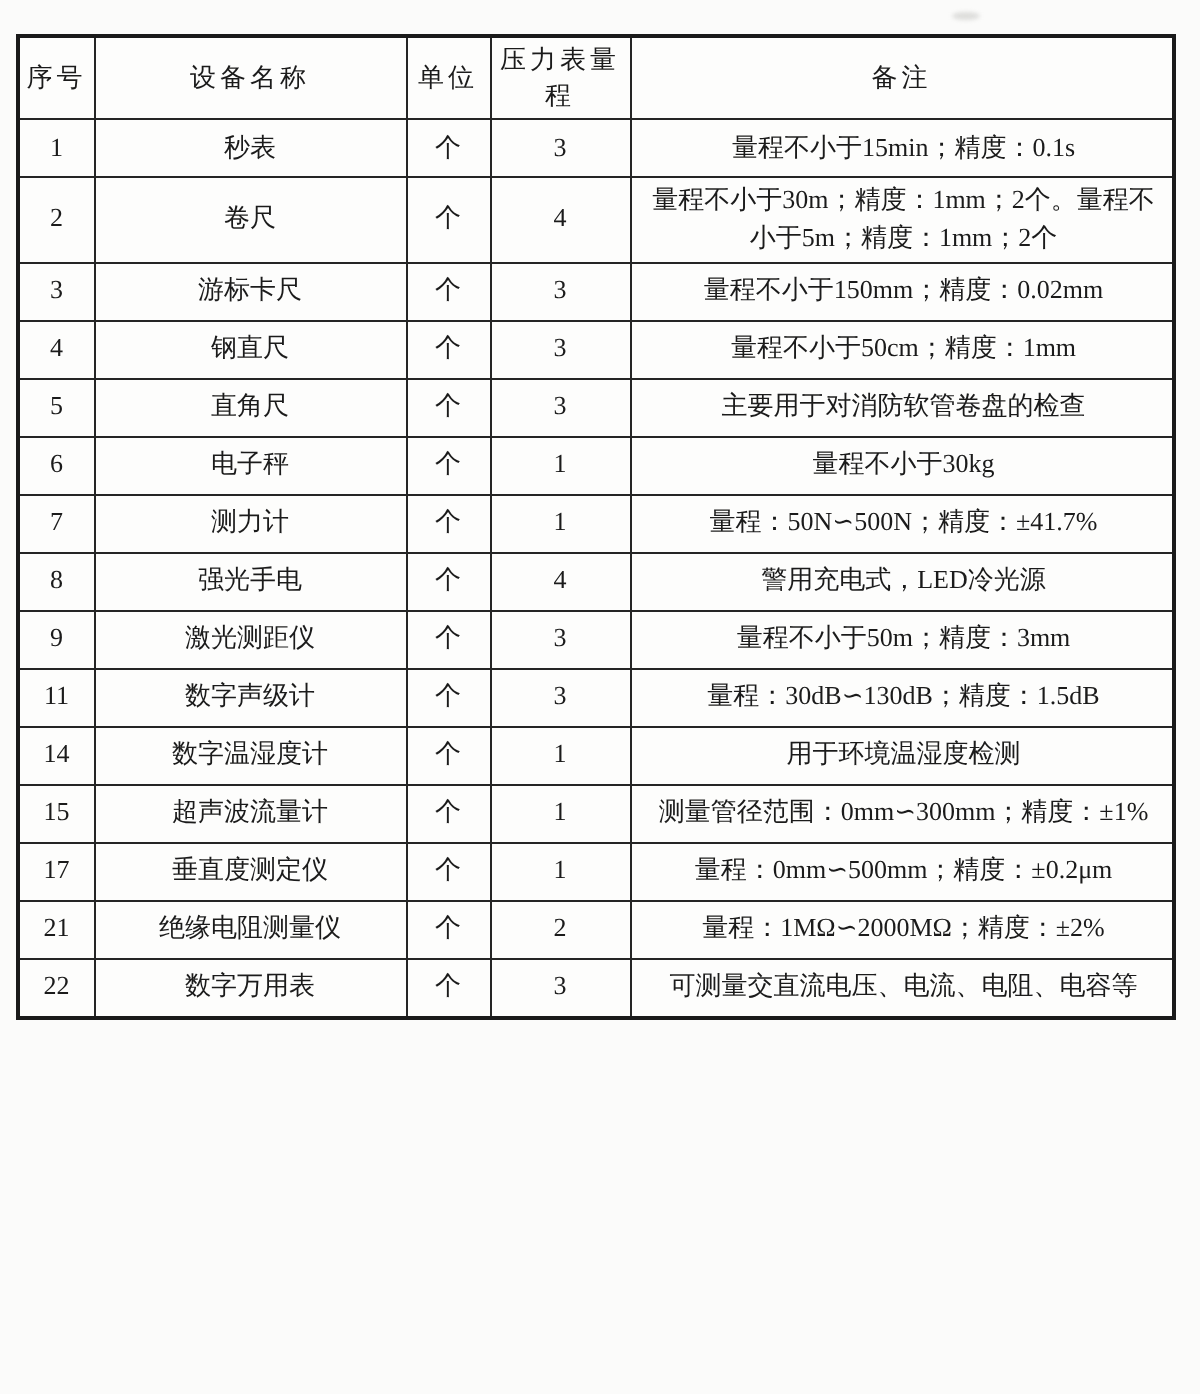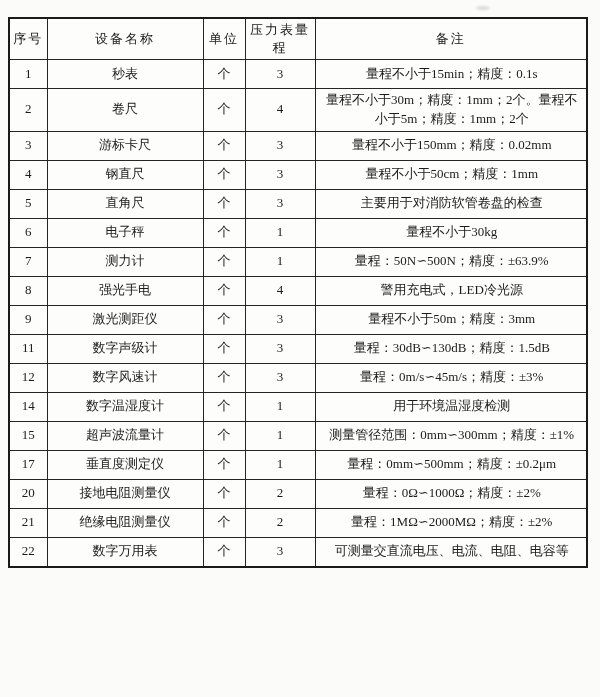--- a/index.html
+++ b/index.html
@@ -129,21 +129,21 @@
       <td class="c-name">电子秤</td>
       <td class="c-unit">个</td>
       <td class="c-qty">1</td>
       <td class="c-remark">量程不小于30kg</td>
     </tr>
         <tr>
       <td class="c-no">7</td>
       <td class="c-name">测力计</td>
       <td class="c-unit">个</td>
       <td class="c-qty">1</td>
-      <td class="c-remark">量程：50N∽500N；精度：±63.9%</td>
+      <td class="c-remark">量程：50N∽500N；精度：±41.7%</td>
     </tr>
         <tr>
       <td class="c-no">8</td>
       <td class="c-name">强光手电</td>
       <td class="c-unit">个</td>
       <td class="c-qty">4</td>
       <td class="c-remark">警用充电式，LED冷光源</td>
     </tr>
         <tr>
       <td class="c-no">9</td>
@@ -153,27 +153,20 @@
       <td class="c-remark">量程不小于50m；精度：3mm</td>
     </tr>
         <tr>
       <td class="c-no">11</td>
       <td class="c-name">数字声级计</td>
       <td class="c-unit">个</td>
       <td class="c-qty">3</td>
       <td class="c-remark">量程：30dB∽130dB；精度：1.5dB</td>
     </tr>
         <tr>
-      <td class="c-no">12</td>
-      <td class="c-name">数字风速计</td>
-      <td class="c-unit">个</td>
-      <td class="c-qty">3</td>
-      <td class="c-remark">量程：0m/s∽45m/s；精度：±3%</td>
-    </tr>
-        <tr>
       <td class="c-no">14</td>
       <td class="c-name">数字温湿度计</td>
       <td class="c-unit">个</td>
       <td class="c-qty">1</td>
       <td class="c-remark">用于环境温湿度检测</td>
     </tr>
         <tr>
       <td class="c-no">15</td>
       <td class="c-name">超声波流量计</td>
       <td class="c-unit">个</td>
@@ -181,27 +174,20 @@
       <td class="c-remark">测量管径范围：0mm∽300mm；精度：±1%</td>
     </tr>
         <tr>
       <td class="c-no">17</td>
       <td class="c-name">垂直度测定仪</td>
       <td class="c-unit">个</td>
       <td class="c-qty">1</td>
       <td class="c-remark">量程：0mm∽500mm；精度：±0.2μm</td>
     </tr>
         <tr>
-      <td class="c-no">20</td>
-      <td class="c-name">接地电阻测量仪</td>
-      <td class="c-unit">个</td>
-      <td class="c-qty">2</td>
-      <td class="c-remark">量程：0Ω∽1000Ω；精度：±2%</td>
-    </tr>
-        <tr>
       <td class="c-no">21</td>
       <td class="c-name">绝缘电阻测量仪</td>
       <td class="c-unit">个</td>
       <td class="c-qty">2</td>
       <td class="c-remark">量程：1MΩ∽2000MΩ；精度：±2%</td>
     </tr>
         <tr>
       <td class="c-no">22</td>
       <td class="c-name">数字万用表</td>
       <td class="c-unit">个</td>

